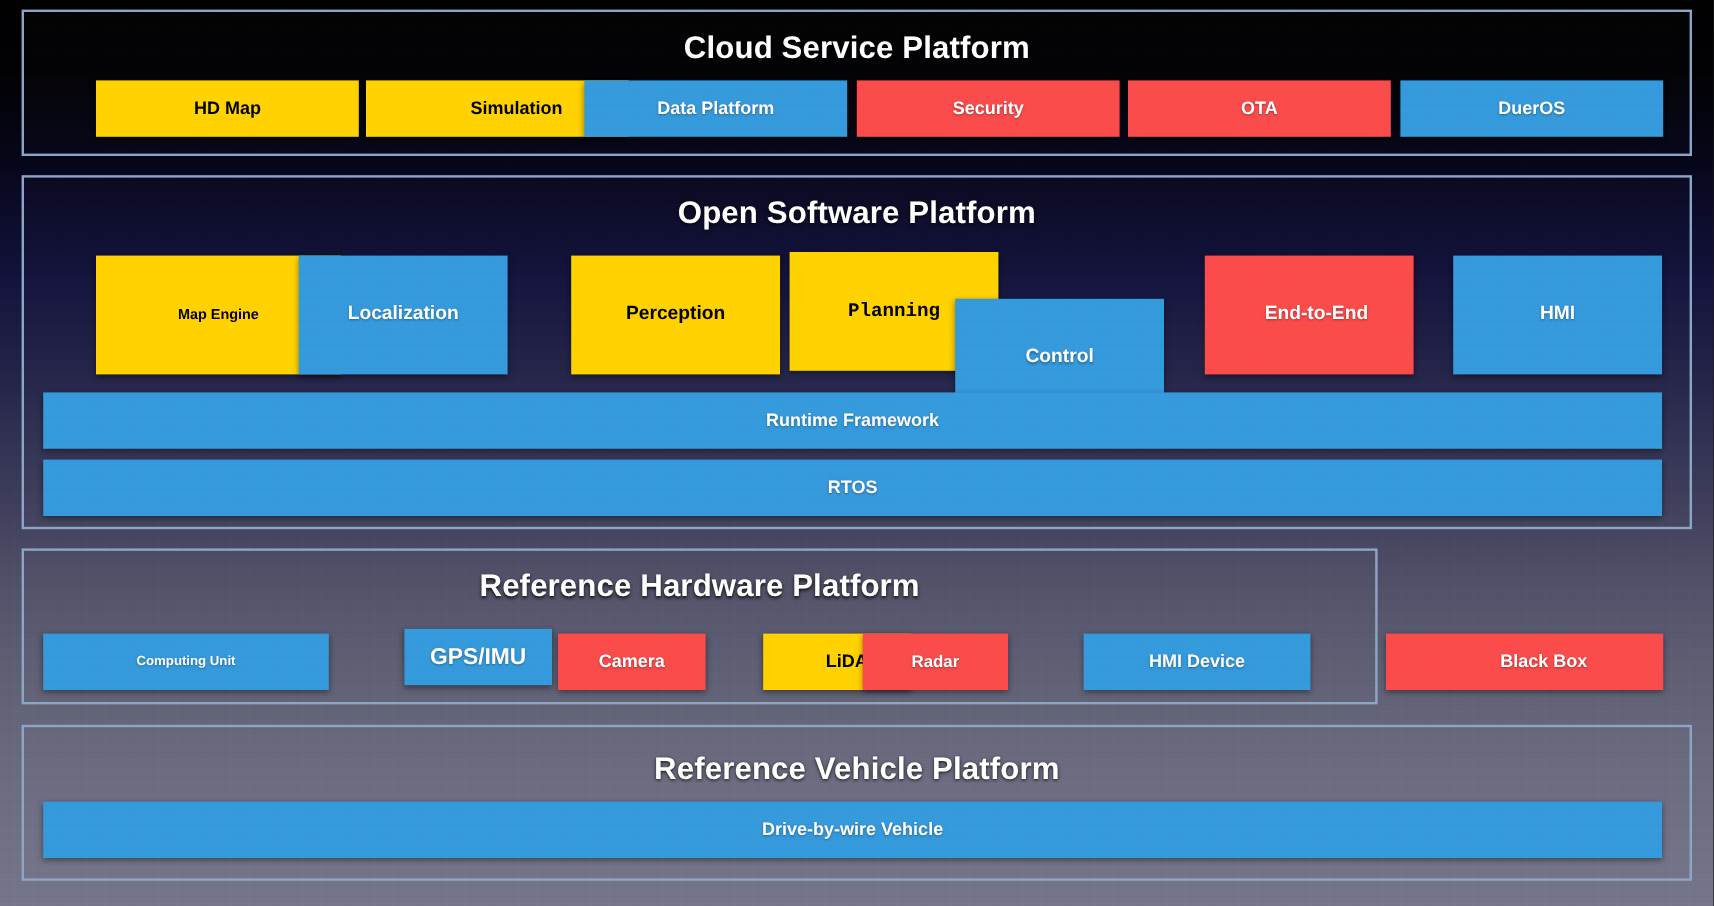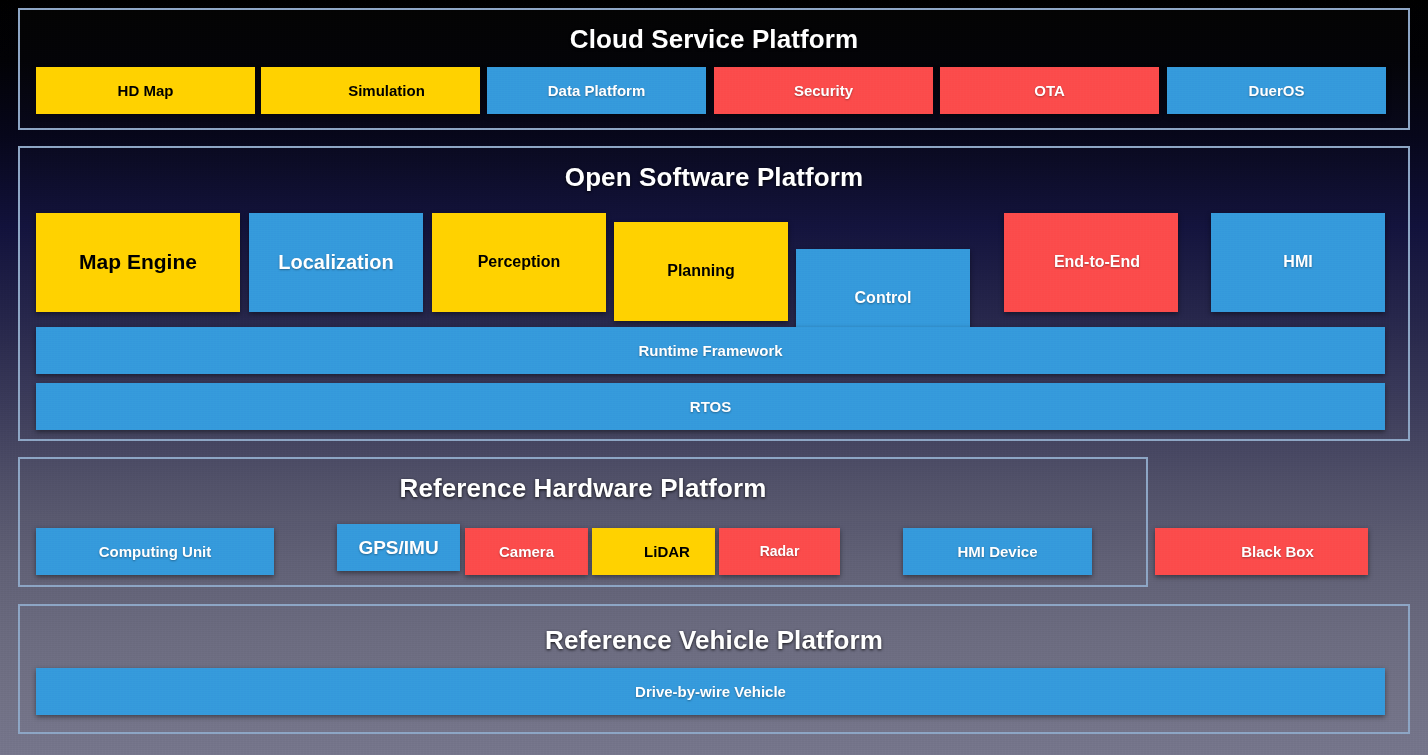--- a/index.html
+++ b/index.html
@@ -62,21 +62,21 @@
     position: absolute;
     box-sizing: border-box;
     display: flex;
     align-items: center;
     justify-content: center;
     font-weight: bold;
     text-align: center;
     line-height: 1.15;
     box-shadow: 0 2px 5px rgba(0,0,0,0.45);
   }
-  .node.yellow { background: #ffd100; color: #000000; }
+  .node.yellow { background: #ffd100; color: #000000; margin-left: 44px; }
   .node.blue   { background: #3498db; color: #ffffff; }
   .node.red    { background: #fb4a4a; color: #ffffff; }
   .node.blue, .node.red { text-shadow: 0 1px 2px rgba(0,0,0,0.35); }
 </style>
 </head>
 <body>
 
 <div id="stage">
 
   <div class="panel" style="left:18px; top:8px; width:1392px; height:122px;">
@@ -85,41 +85,41 @@
   <div class="node yellow" style="left:36px; top:67px; width:219px; height:47px; font-size:15px;">HD Map</div>
   <div class="node yellow" style="left:261px; top:67px; width:219px; height:47px; font-size:15px;padding-left:32px;">Simulation</div>
   <div class="node blue" style="left:487px; top:67px; width:219px; height:47px; font-size:15px;">Data Platform</div>
   <div class="node red" style="left:714px; top:67px; width:219px; height:47px; font-size:15px;text-align:right;">Security</div>
   <div class="node red" style="left:940px; top:67px; width:219px; height:47px; font-size:15px;">OTA</div>
   <div class="node blue" style="left:1167px; top:67px; width:219px; height:47px; font-size:15px;">DuerOS</div>
 
   <div class="panel" style="left:18px; top:146px; width:1392px; height:295px;">
     <div class="panel-title" style="top:14px; font-size:26px;">Open Software Platform</div>
   </div>
-  <div class="node yellow" style="left:36px; top:213px; width:204px; height:99px; font-size:21px;">Map Engine</div>
-  <div class="node blue" style="left:249px; top:213px; width:174px; height:99px; font-size:20px;">Localization</div>
+  <div class="node yellow" style="left:36px; top:213px; width:204px; height:99px; font-size:12px;">Map Engine</div>
+  <div class="node blue" style="left:249px; top:213px; width:174px; height:99px; font-size:16px;">Localization</div>
   <div class="node yellow" style="left:432px; top:213px; width:174px; height:99px; font-size:16px;">Perception</div>
-  <div class="node yellow" style="left:614px; top:222px; width:174px; height:99px; font-size:16px;">Planning</div>
+  <div class="node yellow" style="left:614px; top:210px; width:174px; height:99px; font-size:16px;font-family:Liberation Mono, monospace;">Planning</div>
   <div class="node blue" style="left:796px; top:213px; width:174px; height:99px; font-size:16px;margin-top:36px;">Control</div>
   <div class="node red" style="left:1004px; top:213px; width:174px; height:99px; font-size:16px;padding-left:12px;">End-to-End</div>
   <div class="node blue" style="left:1211px; top:213px; width:174px; height:99px; font-size:16px;">HMI</div>
 
   <div class="node blue" style="left:36px; top:327px; width:1349px; height:47px; font-size:15px;text-align:right;">Runtime Framework</div>
   <div class="node blue" style="left:36px; top:383px; width:1349px; height:47px; font-size:15px;">RTOS</div>
 
   <div class="panel" style="left:18px; top:457px; width:1130px; height:130px;">
     <div class="panel-title" style="top:14px; font-size:26px;">Reference Hardware Platform</div>
   </div>
-  <div class="node blue" style="left:36px; top:528px; width:238px; height:47px; font-size:15px;">Computing Unit</div>
+  <div class="node blue" style="left:36px; top:528px; width:238px; height:47px; font-size:11px;">Computing Unit</div>
   <div class="node blue" style="left:337px; top:524px; width:123px; height:47px; font-size:19px;">GPS/IMU</div>
   <div class="node red" style="left:465px; top:528px; width:123px; height:47px; font-size:15px;">Camera</div>
   <div class="node yellow" style="left:592px; top:528px; width:123px; height:47px; font-size:15px;padding-left:27px;">LiDAR</div>
   <div class="node red" style="left:719px; top:528px; width:121px; height:47px; font-size:14px;">Radar</div>
   <div class="node blue" style="left:903px; top:528px; width:189px; height:47px; font-size:15px;">HMI Device</div>
-  <div class="node red" style="left:1155px; top:528px; width:213px; height:47px; font-size:15px;padding-left:32px;">Black Box</div>
+  <div class="node red" style="left:1155px; top:528px; width:231px; height:47px; font-size:15px;padding-left:32px;">Black Box</div>
 
   <div class="panel" style="left:18px; top:604px; width:1392px; height:130px;">
     <div class="panel-title" style="top:19px; font-size:26px;">Reference Vehicle Platform</div>
   </div>
   <div class="node blue" style="left:36px; top:668px; width:1349px; height:47px; font-size:15px;">Drive-by-wire Vehicle</div>
 
   <div id="noise"></div>
 </div>
 
 </body></html>

